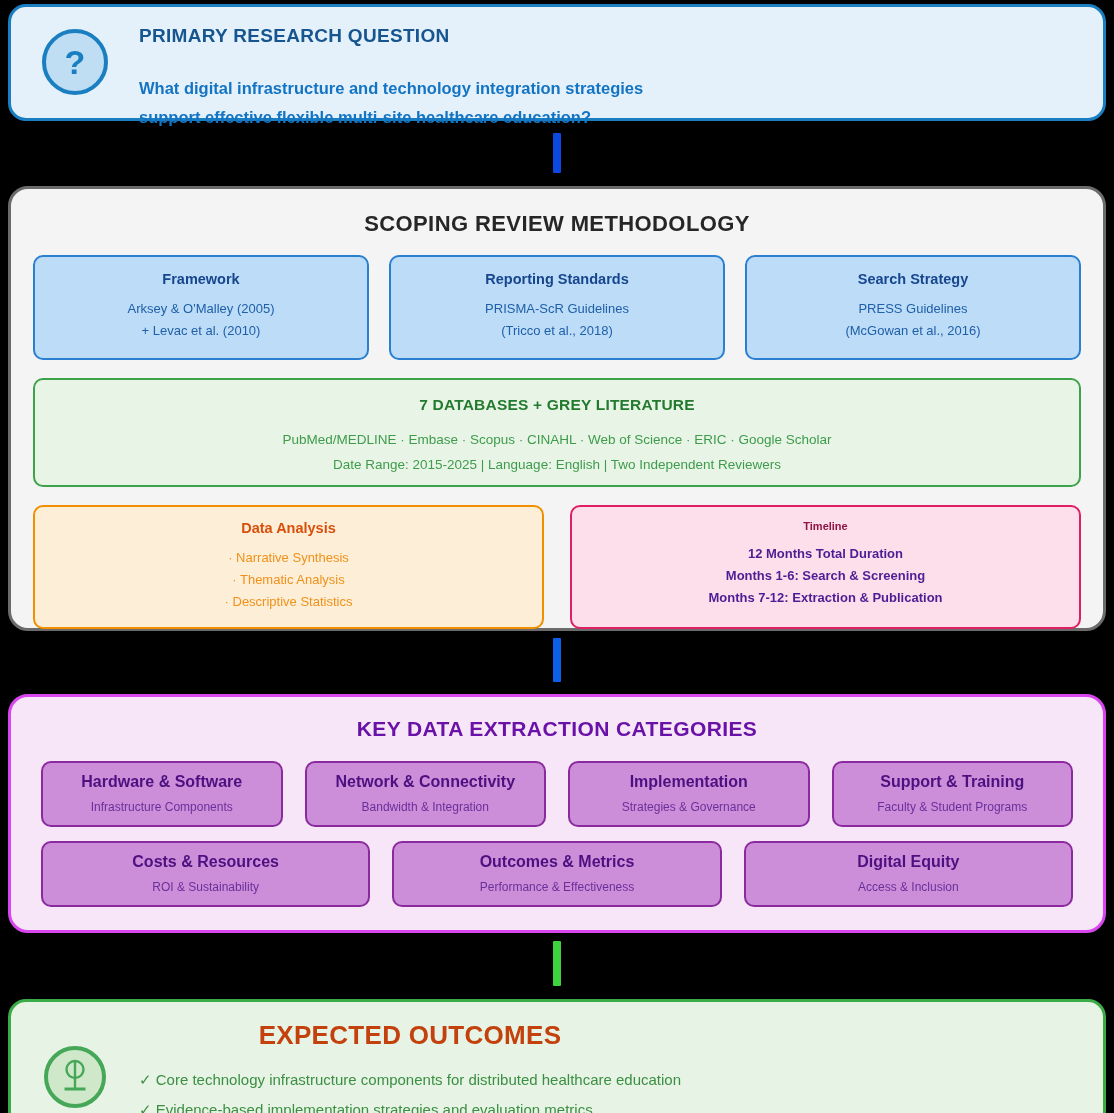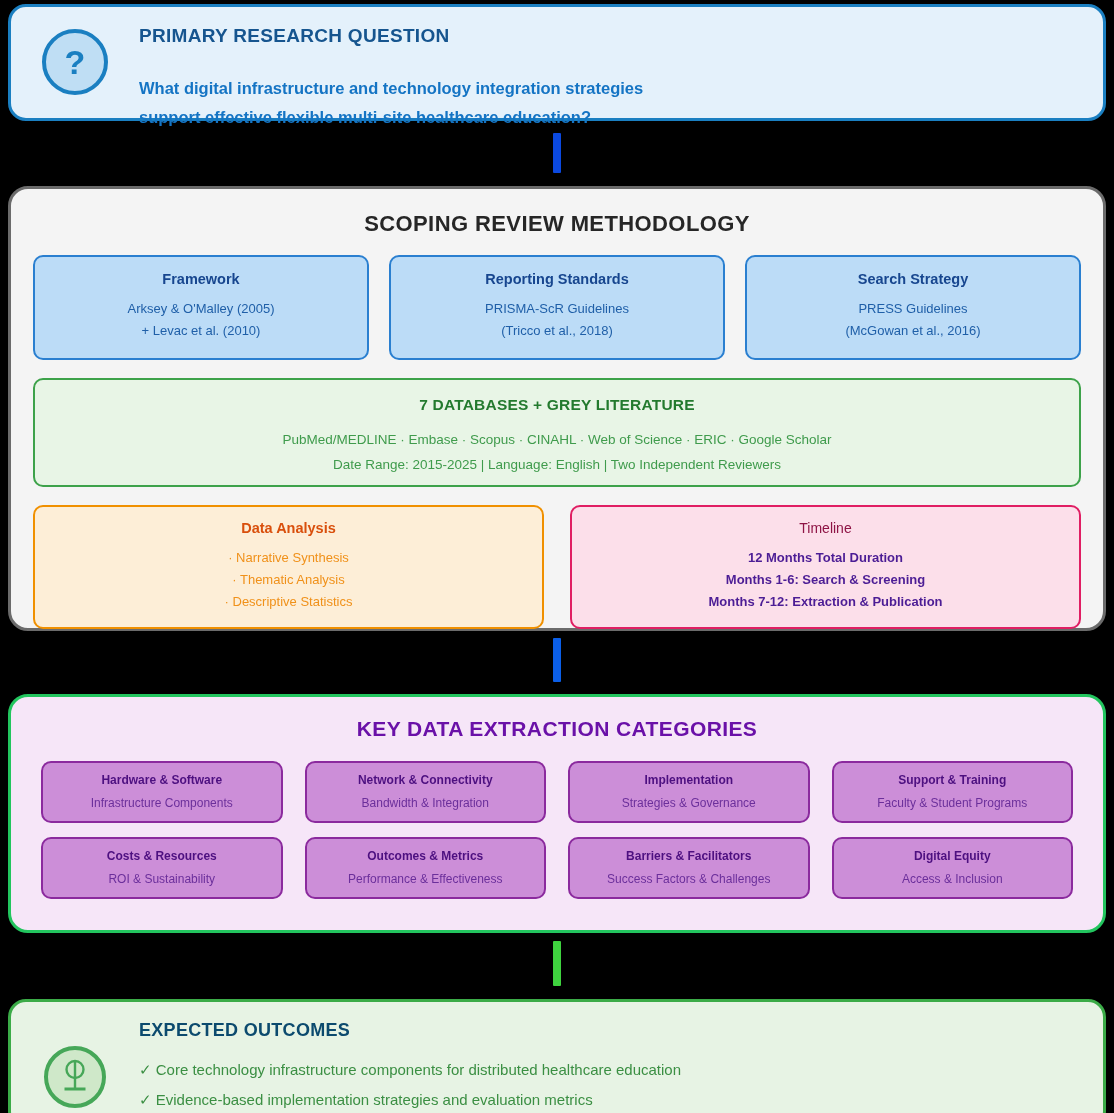--- a/index.html
+++ b/index.html
@@ -175,39 +175,39 @@
   .card-pink {
     flex: 1 1 0;
     background: #fcdfea;
     border: 2px solid #e01e63;
     border-radius: 10px;
     padding: 13px 8px 14px 8px;
     text-align: center;
   }
   .card-pink .ct {
     color: #8e1445;
-    font-size: 14px;
-    font-weight: normal;
+    font-size: 11px;
+    font-weight: bold;
     margin-bottom: 11px;
   }
   .card-pink .cl {
     color: #4c1d95;
     font-size: 13px;
     line-height: 22px;
     font-weight: bold;
   }
 
   
   #panel-extract {
     left: 8px;
     top: 694px;
     width: 1098px;
     height: 239px;
     background: #f6e6f8;
-    border: 3px solid #22c55e;
+    border: 3px solid #d946ef;
     border-radius: 20px;
     padding: 12px 30px 0 30px;
   }
   .extract-title {
     text-align: center;
     font-size: 21px;
     font-weight: bold;
     color: #6a11a8;
     letter-spacing: 0.4px;
     margin: 8px 0 20px 0;
@@ -220,21 +220,21 @@
   .tile {
     flex: 1 1 0;
     background: #cc8ed8;
     border: 2px solid #8b2a9e;
     border-radius: 10px;
     padding: 10px 6px 11px 6px;
     text-align: center;
   }
   .tile .tt {
     color: #4d1080;
-    font-size: 12px;
+    font-size: 16px;
     font-weight: bold;
     margin-bottom: 9px;
   }
   .tile .ts {
     color: #6b2f9b;
     font-size: 12px;
   }
 
   
   #panel-outcomes {
@@ -263,25 +263,26 @@
     height: 62px;
     border-radius: 50%;
     background: #cfe8c9;
     border: 4px solid #46a758;
     display: flex;
     align-items: center;
     justify-content: center;
   }
   .o-text { padding-top: 6px; }
   .o-title {
-    color: #0c4a6e;
-    font-size: 18px;
+    color: #c2410c;
+    font-size: 26px;
     font-weight: bold;
     letter-spacing: 0.3px;
     margin-bottom: 14px;
+    text-align: center;
   }
   .o-line {
     color: #3b8f43;
     font-size: 15px;
     line-height: 30px;
   }
 </style>
 </head>
 <body>
 
@@ -368,24 +369,20 @@
     </div>
 
     <div class="tile-row">
       <div class="tile">
         <div class="tt">Costs &amp; Resources</div>
         <div class="ts">ROI &amp; Sustainability</div>
       </div>
       <div class="tile">
         <div class="tt">Outcomes &amp; Metrics</div>
         <div class="ts">Performance &amp; Effectiveness</div>
-      </div>
-      <div class="tile">
-        <div class="tt">Barriers &amp; Facilitators</div>
-        <div class="ts">Success Factors &amp; Challenges</div>
       </div>
       <div class="tile">
         <div class="tt">Digital Equity</div>
         <div class="ts">Access &amp; Inclusion</div>
       </div>
     </div>
   </div>
 
   <div class="connector" id="connector-3"></div>
 

